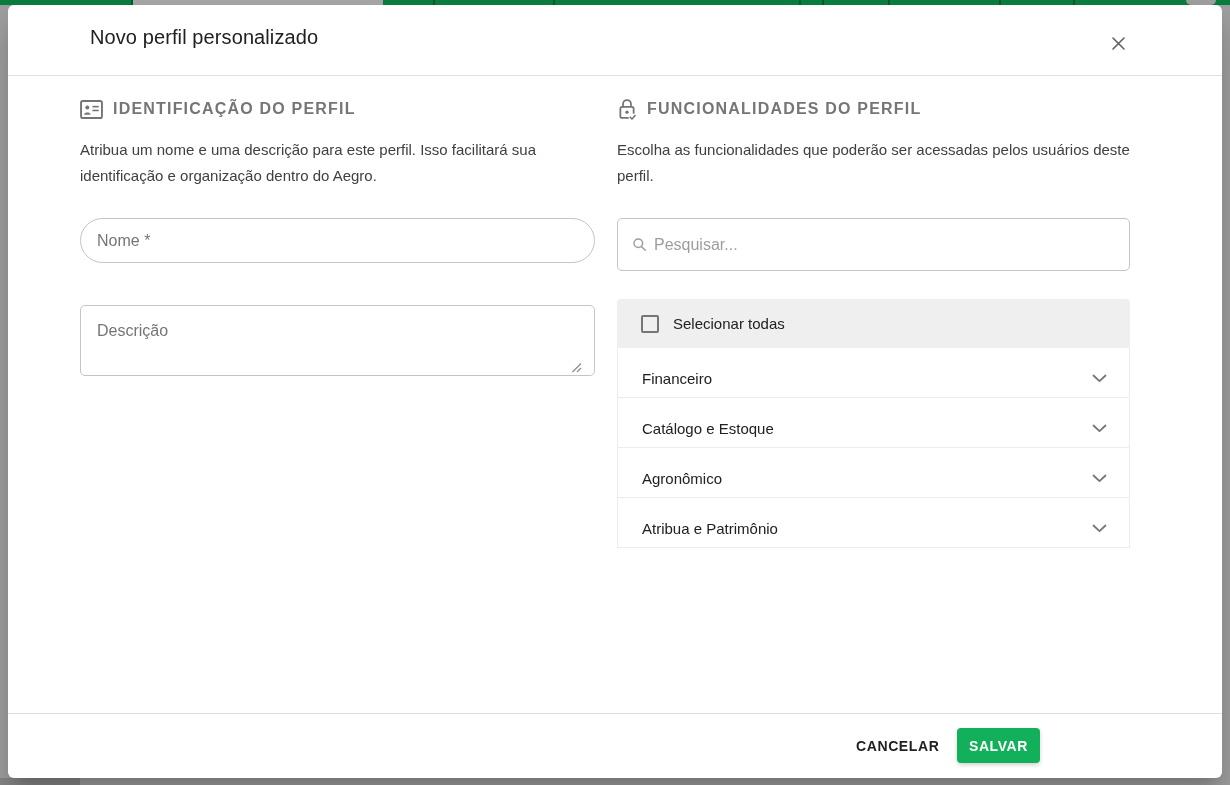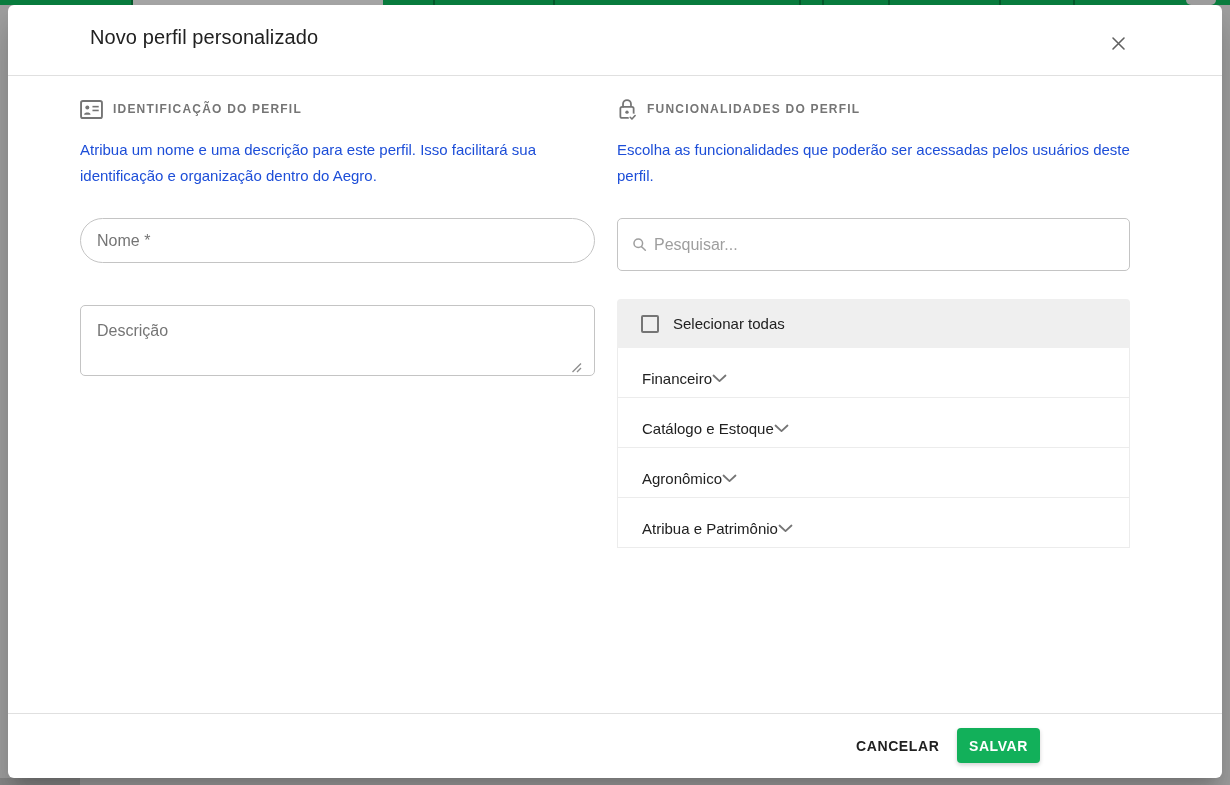--- a/index.html
+++ b/index.html
@@ -54,24 +54,24 @@
     position:absolute;left:0;right:0;top:70px;height:1px;background:#e0e0e0;
   }
   
   .col{position:absolute;top:92px;}
   .col-left{left:72px;width:515px;}
   .col-right{left:609px;width:513px;}
   .section-head{
     display:flex;align-items:center;gap:10px;height:24px;
   }
   .section-head .label{
-    font-size:12px;font-weight:700;color:#757575;letter-spacing:1.2px;
+    font-size:16px;font-weight:700;color:#757575;letter-spacing:1.2px;
   }
   .section-desc{
-    margin-top:16px;font-size:15px;line-height:26px;color:#1d4ed8;
+    margin-top:16px;font-size:15px;line-height:26px;color:#404040;
   }
   
   .text-field{
     position:absolute;left:0;width:100%;
     border:1px solid #c4c4c4;border-radius:5px;background:#fff;
     font-family:inherit;font-size:16px;color:#212121;
   }
   .name-input{top:121px;height:45px;padding:0 16px;border-radius:26px;}
   .name-input::placeholder{color:#757575;opacity:1;}
   .desc-area{
@@ -99,21 +99,21 @@
     display:flex;align-items:center;padding:0 24px;gap:14px;cursor:pointer;
   }
   .checkbox{
     width:18px;height:18px;border:2px solid #757575;border-radius:2px;background:transparent;
     flex:none;
   }
   .select-all-label{font-size:15px;color:#212121;}
   .cat-row{
     height:50px;background:#fff;
     border:1px solid #ececec;border-top:none;
-    display:flex;align-items:center;justify-content:flex-start;
+    display:flex;align-items:center;justify-content:space-between;
     padding:12px 22px 0 24px;cursor:pointer;
   }
   .cat-row:first-of-type{border-top:none;}
   .cat-label{font-size:15px;color:#212121;}
   .chevron{display:flex;align-items:center;}
   
   .ftr-divider{
     position:absolute;left:0;right:0;top:708px;height:1px;background:#e0e0e0;
   }
   .modal-footer{

